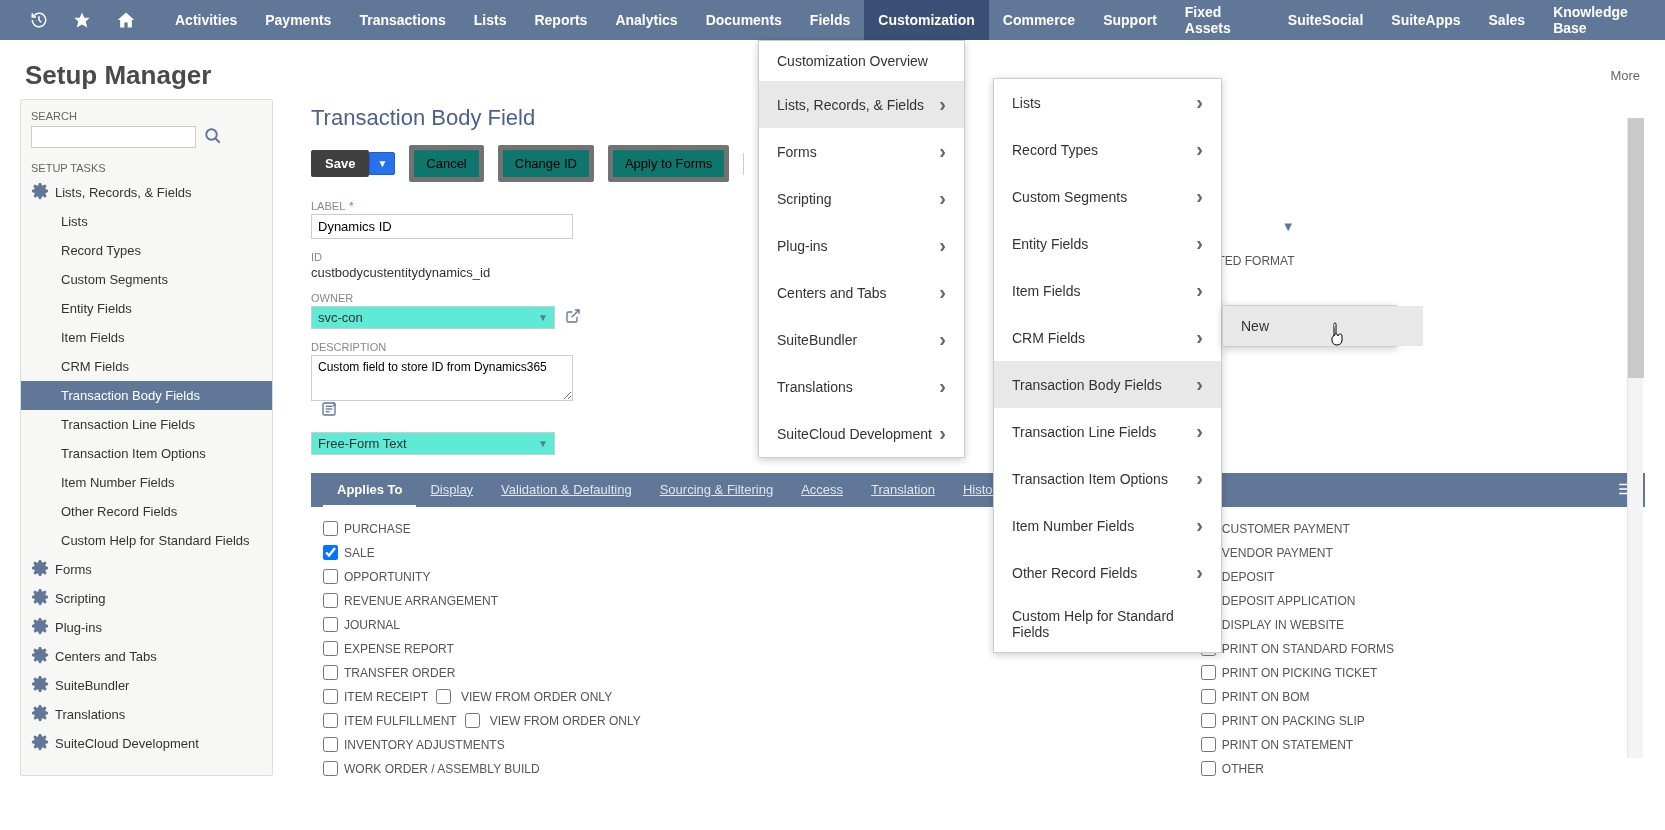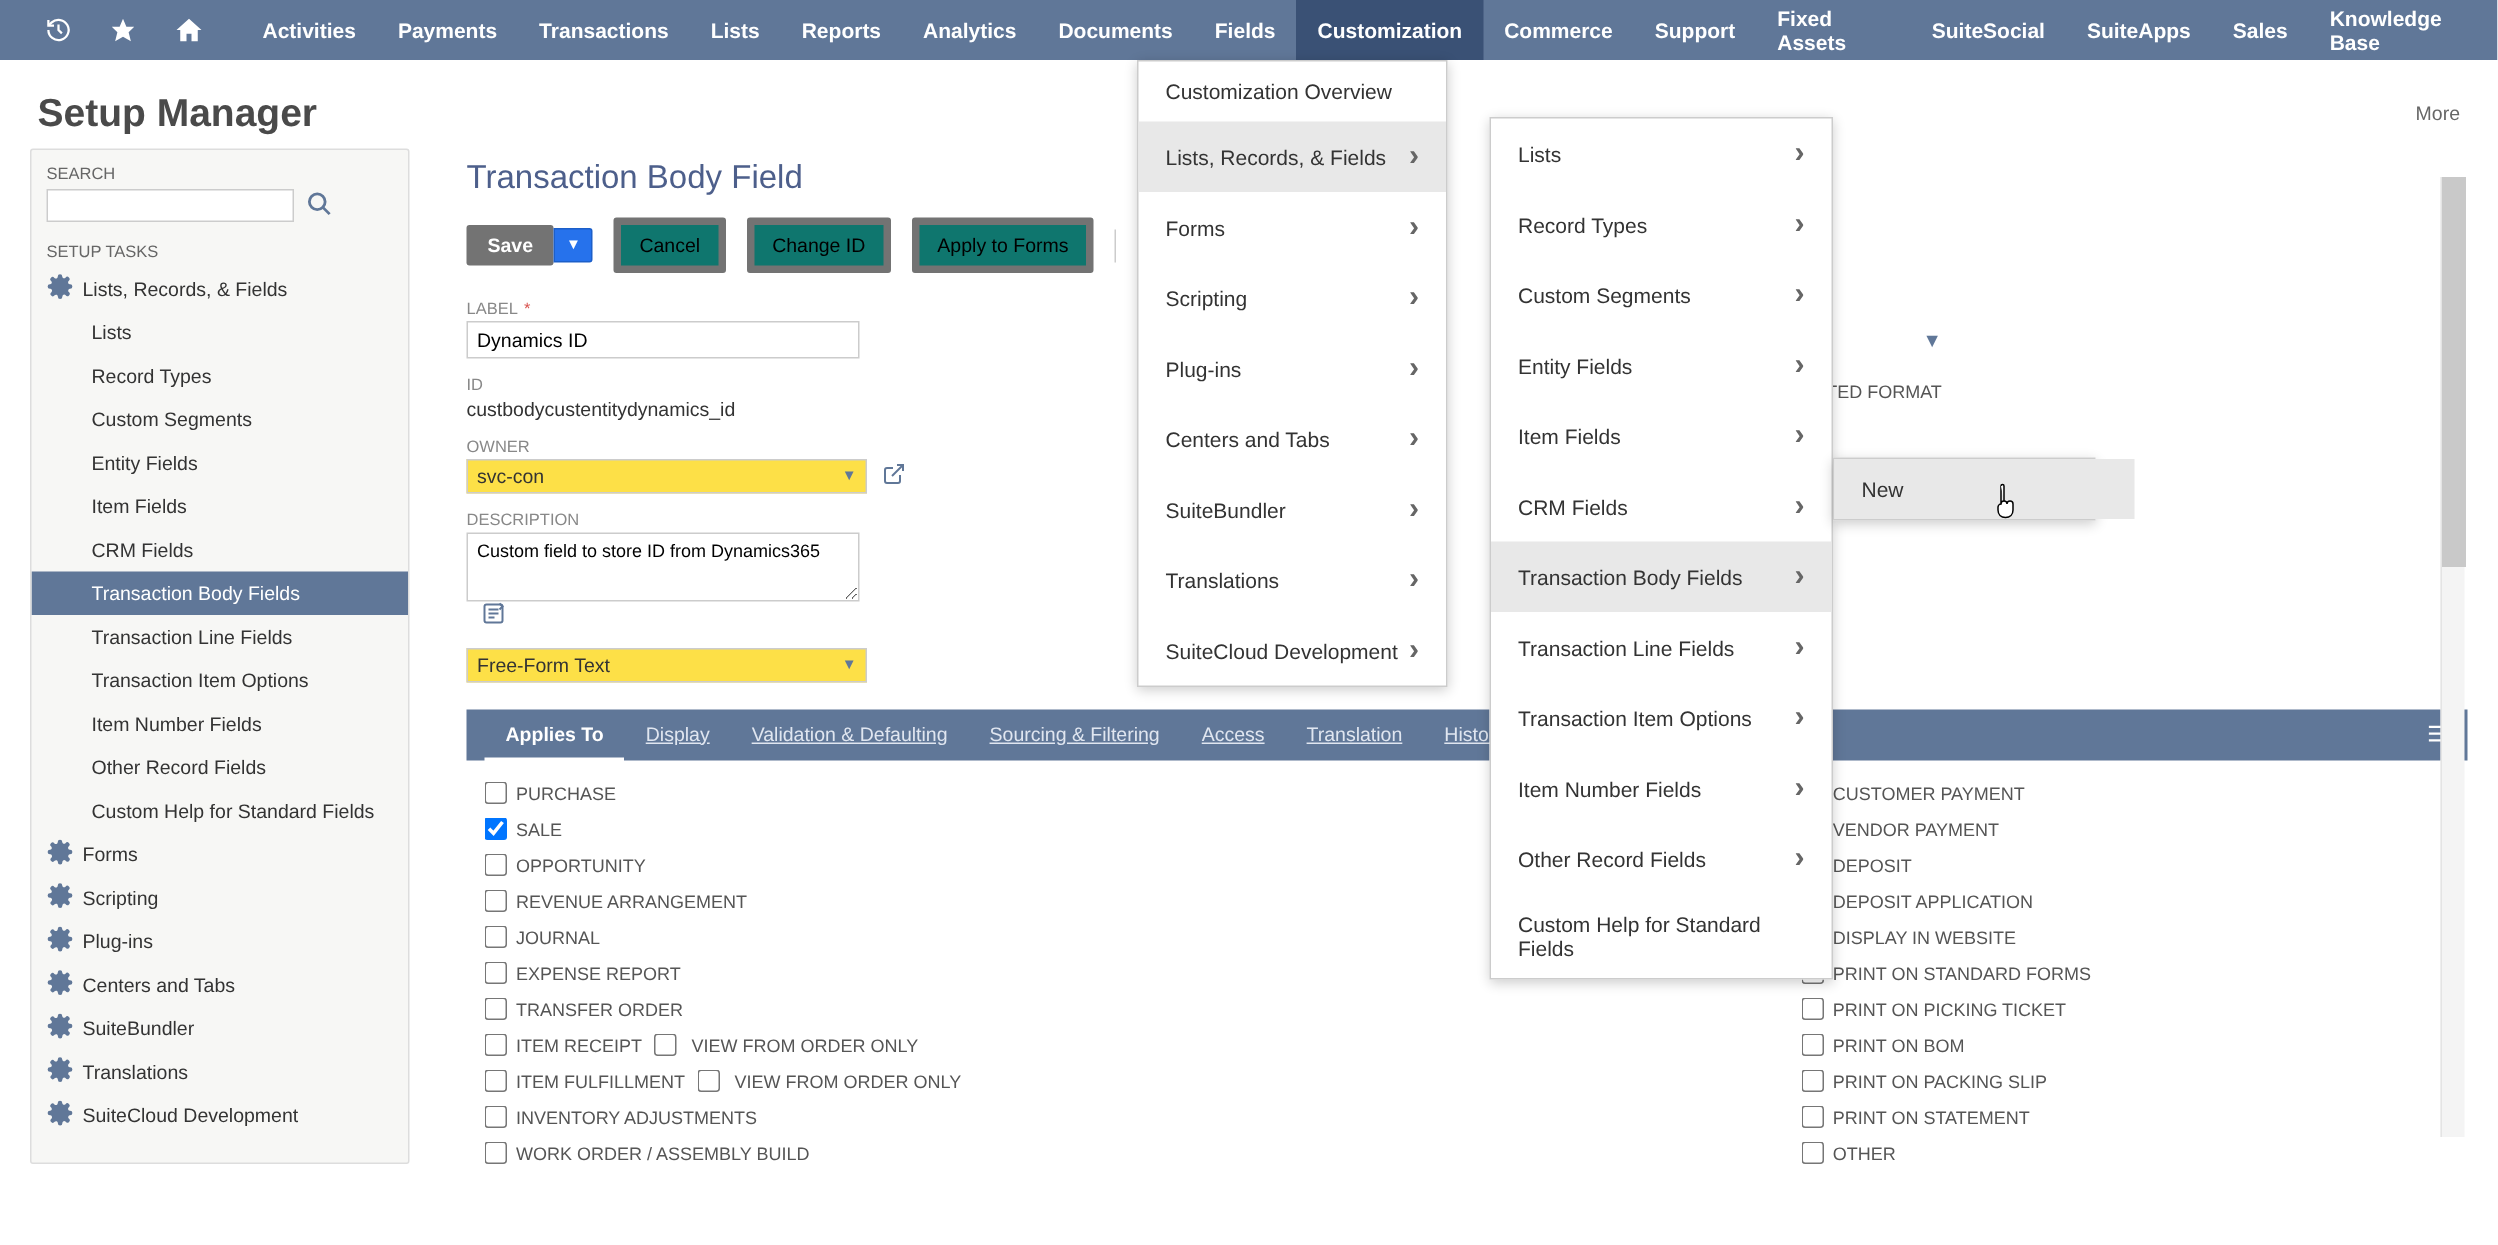--- a/index.html
+++ b/index.html
@@ -39,33 +39,33 @@
 .sidebar-item.parent { padding-left: 34px; font-weight: normal; }
 .sidebar-item.parent .gear { position: absolute; left: 10px; }
 .sidebar-item.child { padding-left: 40px; }
 .sidebar-item.selected { background: #607798; color: #fff; }
 .gear svg { width: 18px; height: 18px; }
 
 
 .content { flex: 1; padding: 0 0 0 38px; position: relative; }
 .content-title { font-size: 22px; color: #4d5f8b; font-weight: normal; margin-bottom: 14px; margin-top: 6px; }
 .action-bar { display: flex; align-items: center; gap: 14px; margin-bottom: 18px; }
-.btn-primary { background: #737373; color: #fff; border: none; padding: 6px 14px; font-weight: bold; font-size: 13px; cursor: pointer; border-radius: 2px; }
+.btn-primary { background: #404040; color: #fff; border: none; padding: 6px 14px; font-weight: bold; font-size: 13px; cursor: pointer; border-radius: 2px; }
 .btn-primary-dd { background: #2672ec; color: #fff; border: 1px solid #1c5fc9; padding: 5px 7px; font-size: 10px; cursor: pointer; margin-left: -14px; border-radius: 0 2px 2px 0; }
 .btn-secondary { background: #0f766e; border: 5px solid #737373; padding: 6px 12px; font-size: 13px; cursor: pointer; border-radius: 2px; }
 .action-divider { width: 1px; height: 22px; background: #ccc; }
 .actions-label { color: #555; font-size: 14px; cursor: pointer; }
 
 
 .form-row { margin-bottom: 12px; }
 .form-label { font-size: 11px; color: #888; margin-bottom: 2px; display: block; }
 .form-label .req { color: #d9534f; margin-left: 4px; }
 .form-input { width: 262px; padding: 4px 6px; border: 1px solid #ccc; font-size: 13px; }
 .form-value { font-size: 13px; color: #333; }
-.form-select { width: 267px; padding: 3px 6px; border: 1px solid #ccc; font-size: 13px; position: relative; display: flex; justify-content: space-between; align-items: center; cursor: pointer; background: #fde047; }
+.form-select { width: 244px; padding: 3px 6px; border: 1px solid #ccc; font-size: 13px; position: relative; display: flex; justify-content: space-between; align-items: center; cursor: pointer; background: #5eead4; }
 .form-select .dd { color: #607798; font-size: 10px; }
 .popout-icon { margin-left: 10px; color: #607798; cursor: pointer; display: inline-block; vertical-align: middle; }
 .form-textarea { width: 262px; height: 46px; padding: 4px 6px; border: 1px solid #ccc; font-size: 12px; resize: both; font-family: inherit; }
 .desc-icon { margin-left: 10px; color: #607798; cursor: pointer; display: inline-block; vertical-align: top; }
 
 
 .right-col { position: absolute; left: 920px; top: 120px; }
 .right-text { font-size: 12px; color: #555; margin-bottom: 6px; }
 .right-dd-icon { color: #607798; }
 

